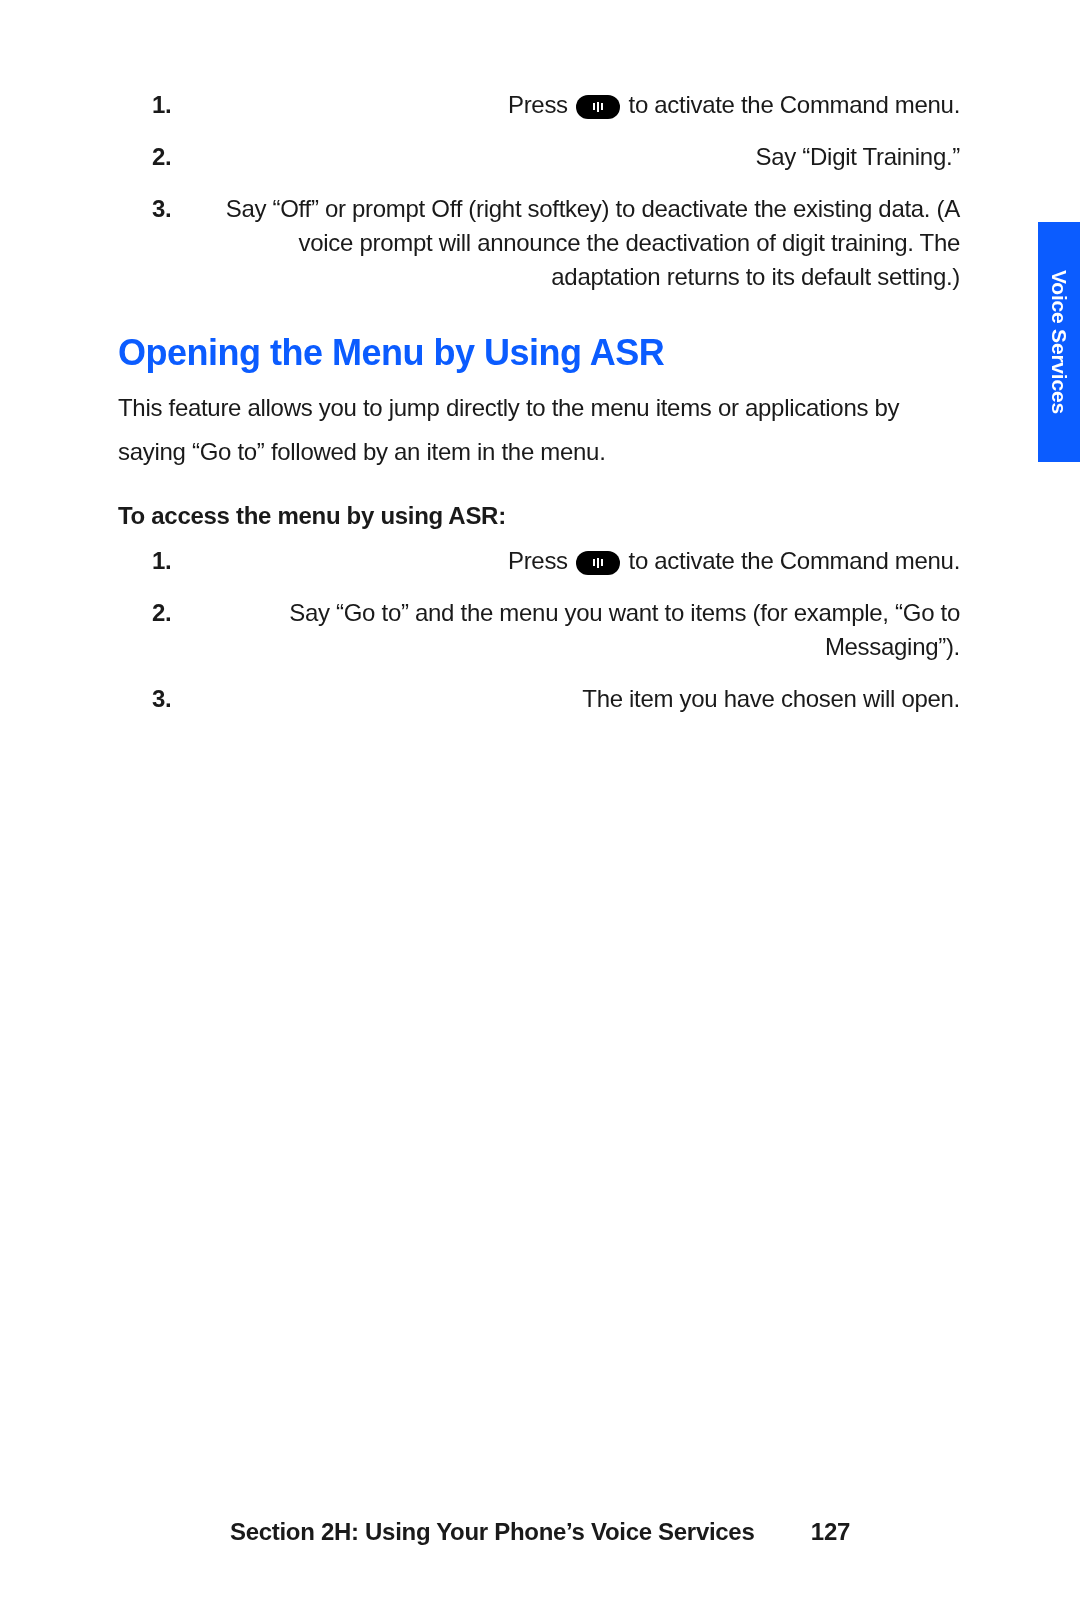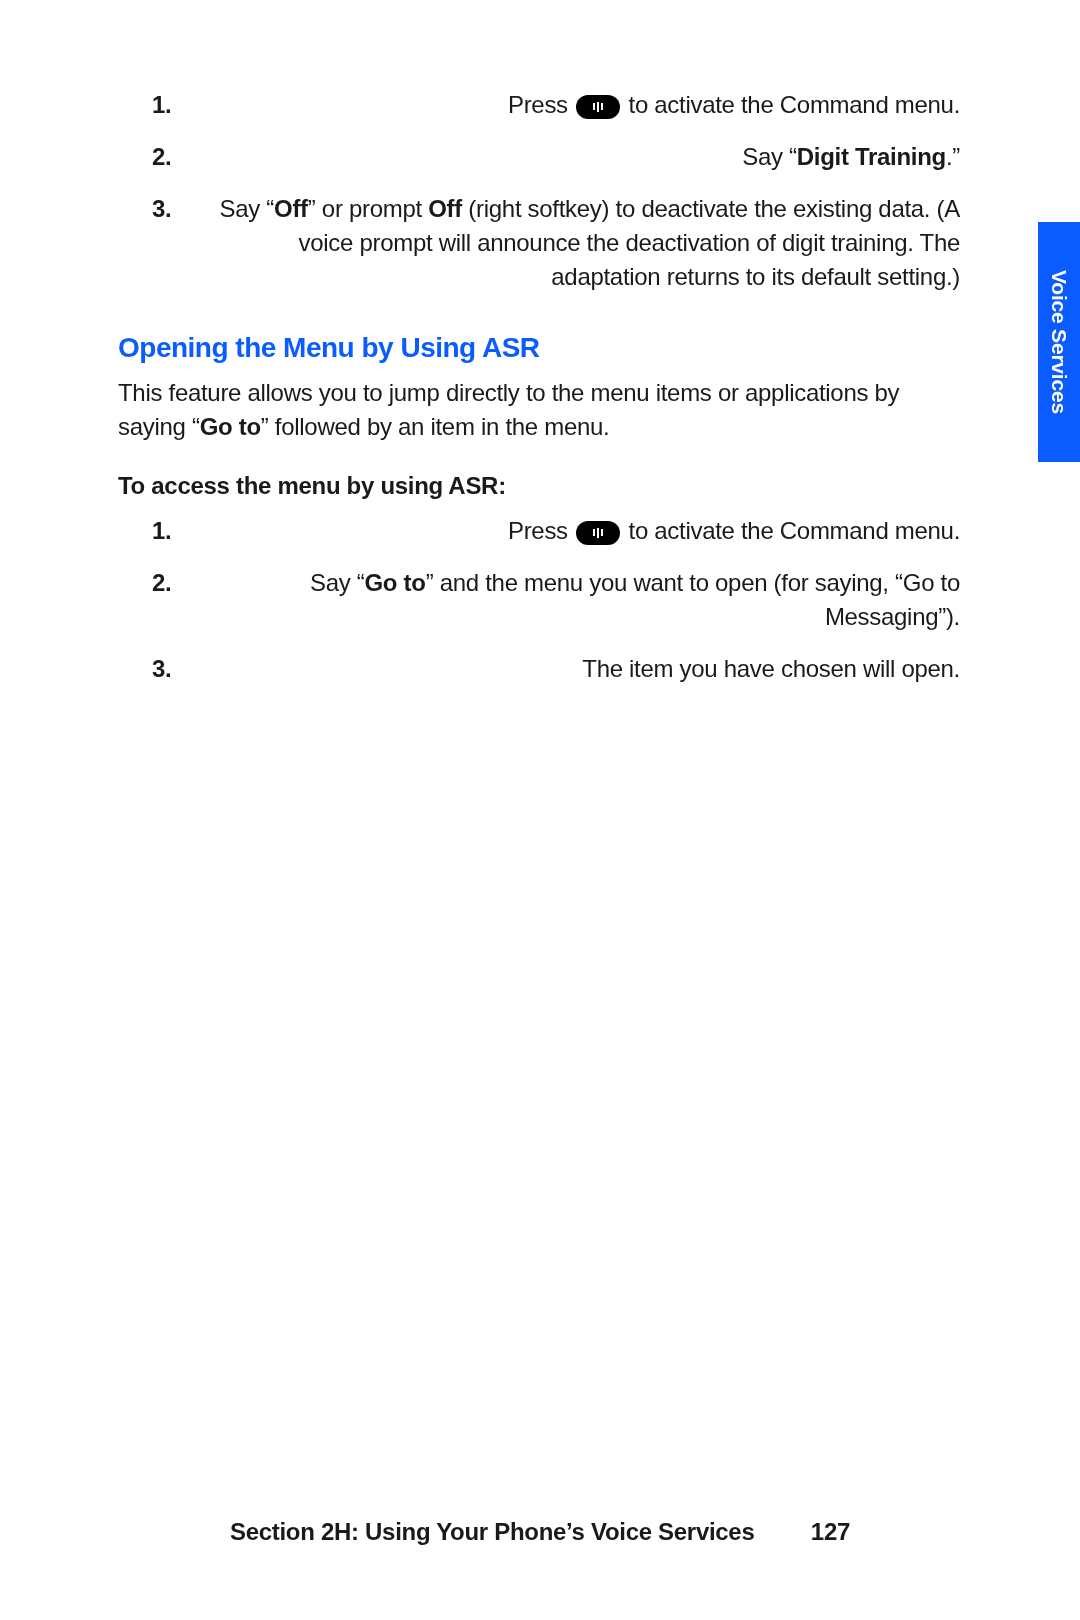--- a/index.html
+++ b/index.html
@@ -94,31 +94,31 @@
   .press-icon::before { left: 17px; }
   .press-icon::after  { left: 25px; }
   .press-icon .mid {
     position: absolute;
     background: #fff;
     width: 2px;
     height: 10px;
     top: 7px;
     left: 21px;
   }
-  b { font-weight: 700; }
+  b { font-weight: 400; }
   h2.section-heading {
     color: #0b5cff;
     font-weight: 800;
-    font-size: 28px;
+    font-size: 36px;
     letter-spacing: -0.5px;
     margin: 38px 0 12px 0;
   }
   p.body {
     font-size: 24px;
-    line-height: 34px;
+    line-height: 44px;
     letter-spacing: -0.3px;
     margin: 0 0 26px 0;
   }
   .footer {
     position: absolute;
     bottom: 74px;
     left: 0;
     width: 1080px;
     text-align: center;
     font-weight: 800;
@@ -158,21 +158,21 @@
     <span>This feature allows you to jump directly to the menu items or applications by saying “</span><b>Go to</b><span>” followed by an item in the menu.</span>
   </p>
 
   <p class="subhead tight">To access the menu by using ASR:</p>
 
   <ol class="steps">
     <li>
       <span>Press </span><span class="press-icon"><span class="mid"></span></span><span> to activate the Command menu.</span>
     </li>
     <li>
-      <span>Say “</span><b>Go to</b><span>” and the menu you want to open (for saying, “Go to Messaging”).</span>
+      <span>Say “</span><b>Go to</b><span>” and the menu you want to items (for example, “Go to Messaging”).</span>
     </li>
     <li>
       <span>The item you have chosen will open.</span>
     </li>
   </ol>
 
   <div class="footer">
     <span>Section 2H: Using Your Phone’s Voice Services</span>
     <span class="pn">127</span>
   </div>

